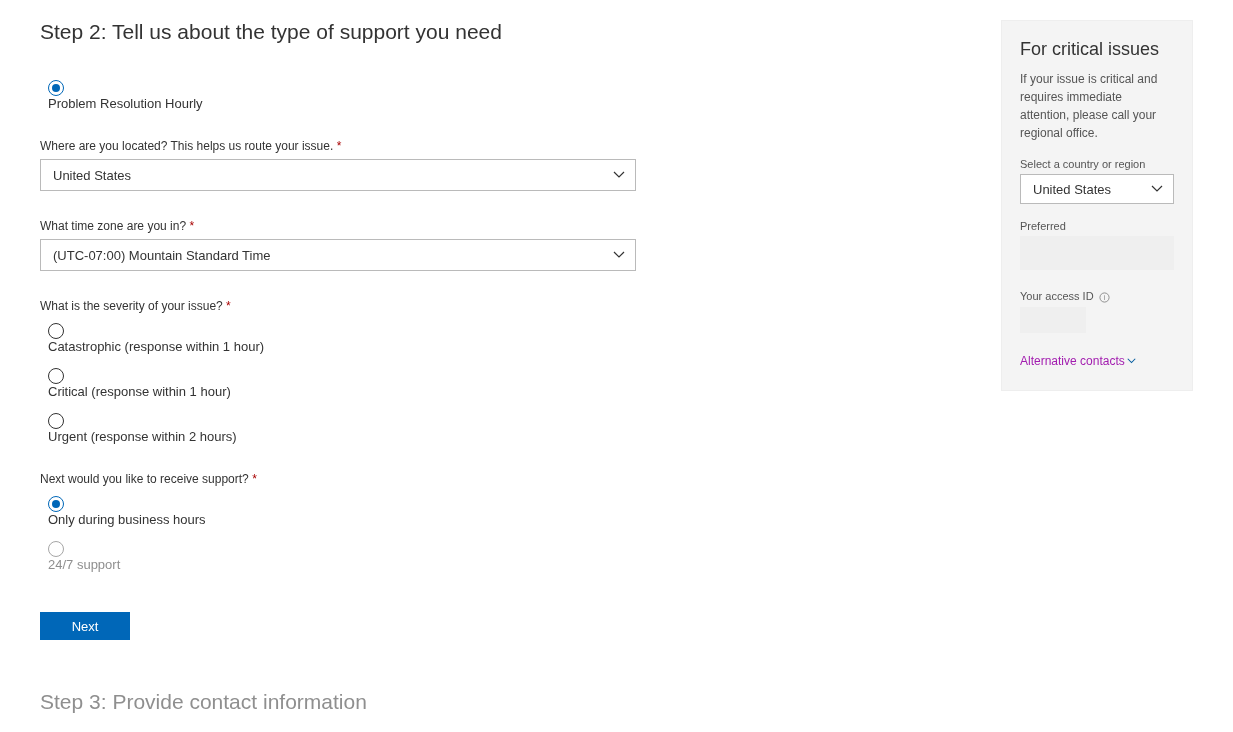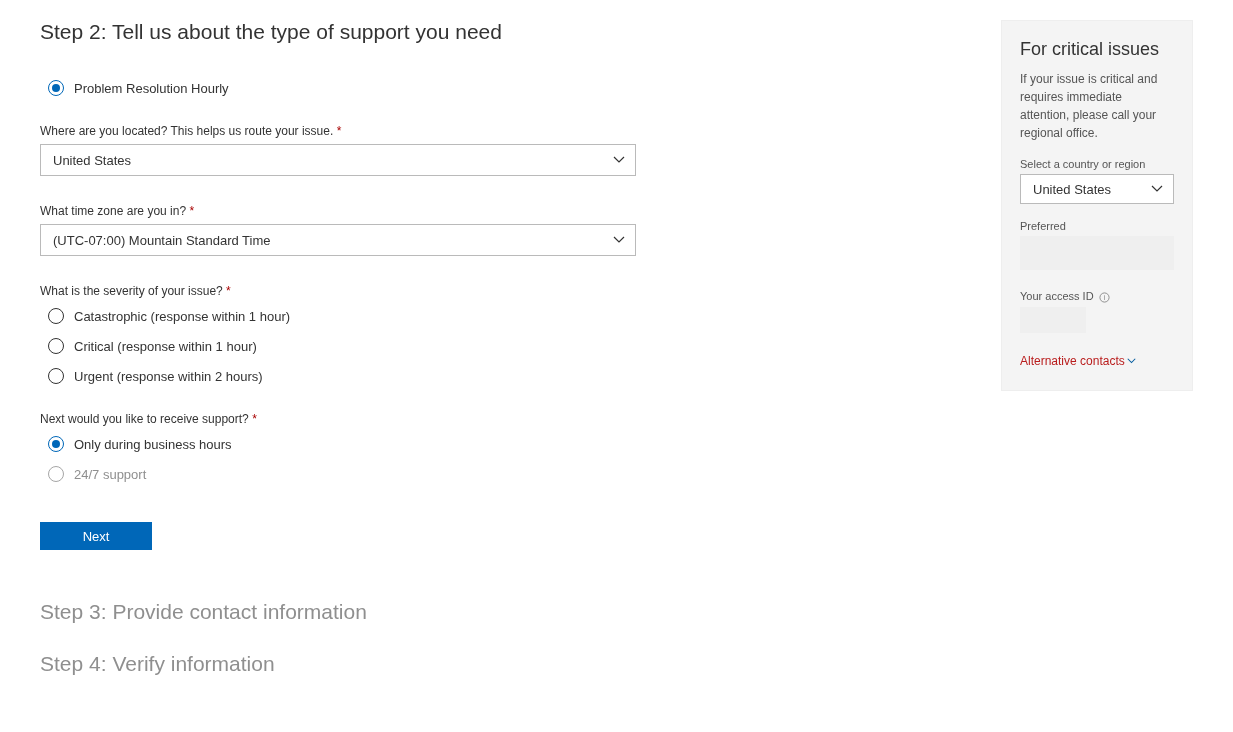--- a/index.html
+++ b/index.html
@@ -73,24 +73,25 @@
       width: 12px;
       height: 12px;
       display: flex;
       align-items: center;
       justify-content: center;
       pointer-events: none;
     }
     .chevron svg { width: 12px; height: 8px; }
     .radio-row {
       display: flex;
-      align-items: flex-end;
+      align-items: flex-start;
       margin-bottom: 14px;
       cursor: pointer;
       margin-left: 8px;
+      flex-direction: column;
     }
     .radio-outer {
       width: 16px;
       height: 16px;
       border: 1px solid #333;
       border-radius: 50%;
       margin-right: 10px;
       display: flex;
       align-items: center;
       justify-content: center;
@@ -112,21 +113,21 @@
     .radio-focus {
       outline: 1px dotted #333;
       outline-offset: -1px;
       padding: 1px;
       display: inline-flex;
     }
     .btn-next {
       background: #0067b8;
       color: #fff;
       border: none;
-      width: 112px;
+      width: 90px;
       height: 28px;
       font-size: 13px;
       cursor: pointer;
       font-family: inherit;
       margin-top: 12px;
     }
     
     .sidebar h3 {
       font-size: 18px;
       font-weight: 400;
@@ -161,21 +162,21 @@
       width: 66px;
       margin-bottom: 20px;
     }
     .sidebar-section { margin-bottom: 16px; }
     .info-icon {
       display: inline-flex;
       vertical-align: middle;
       margin-left: 2px;
     }
     .alt-link {
-      color: #b91c1c;
+      color: #a21caf;
       font-size: 12px;
       cursor: pointer;
       display: inline-flex;
       align-items: center;
       gap: 2px;
     }
     .alt-link svg { width: 9px; height: 6px; }
   </style>
 </head>
 <body>

